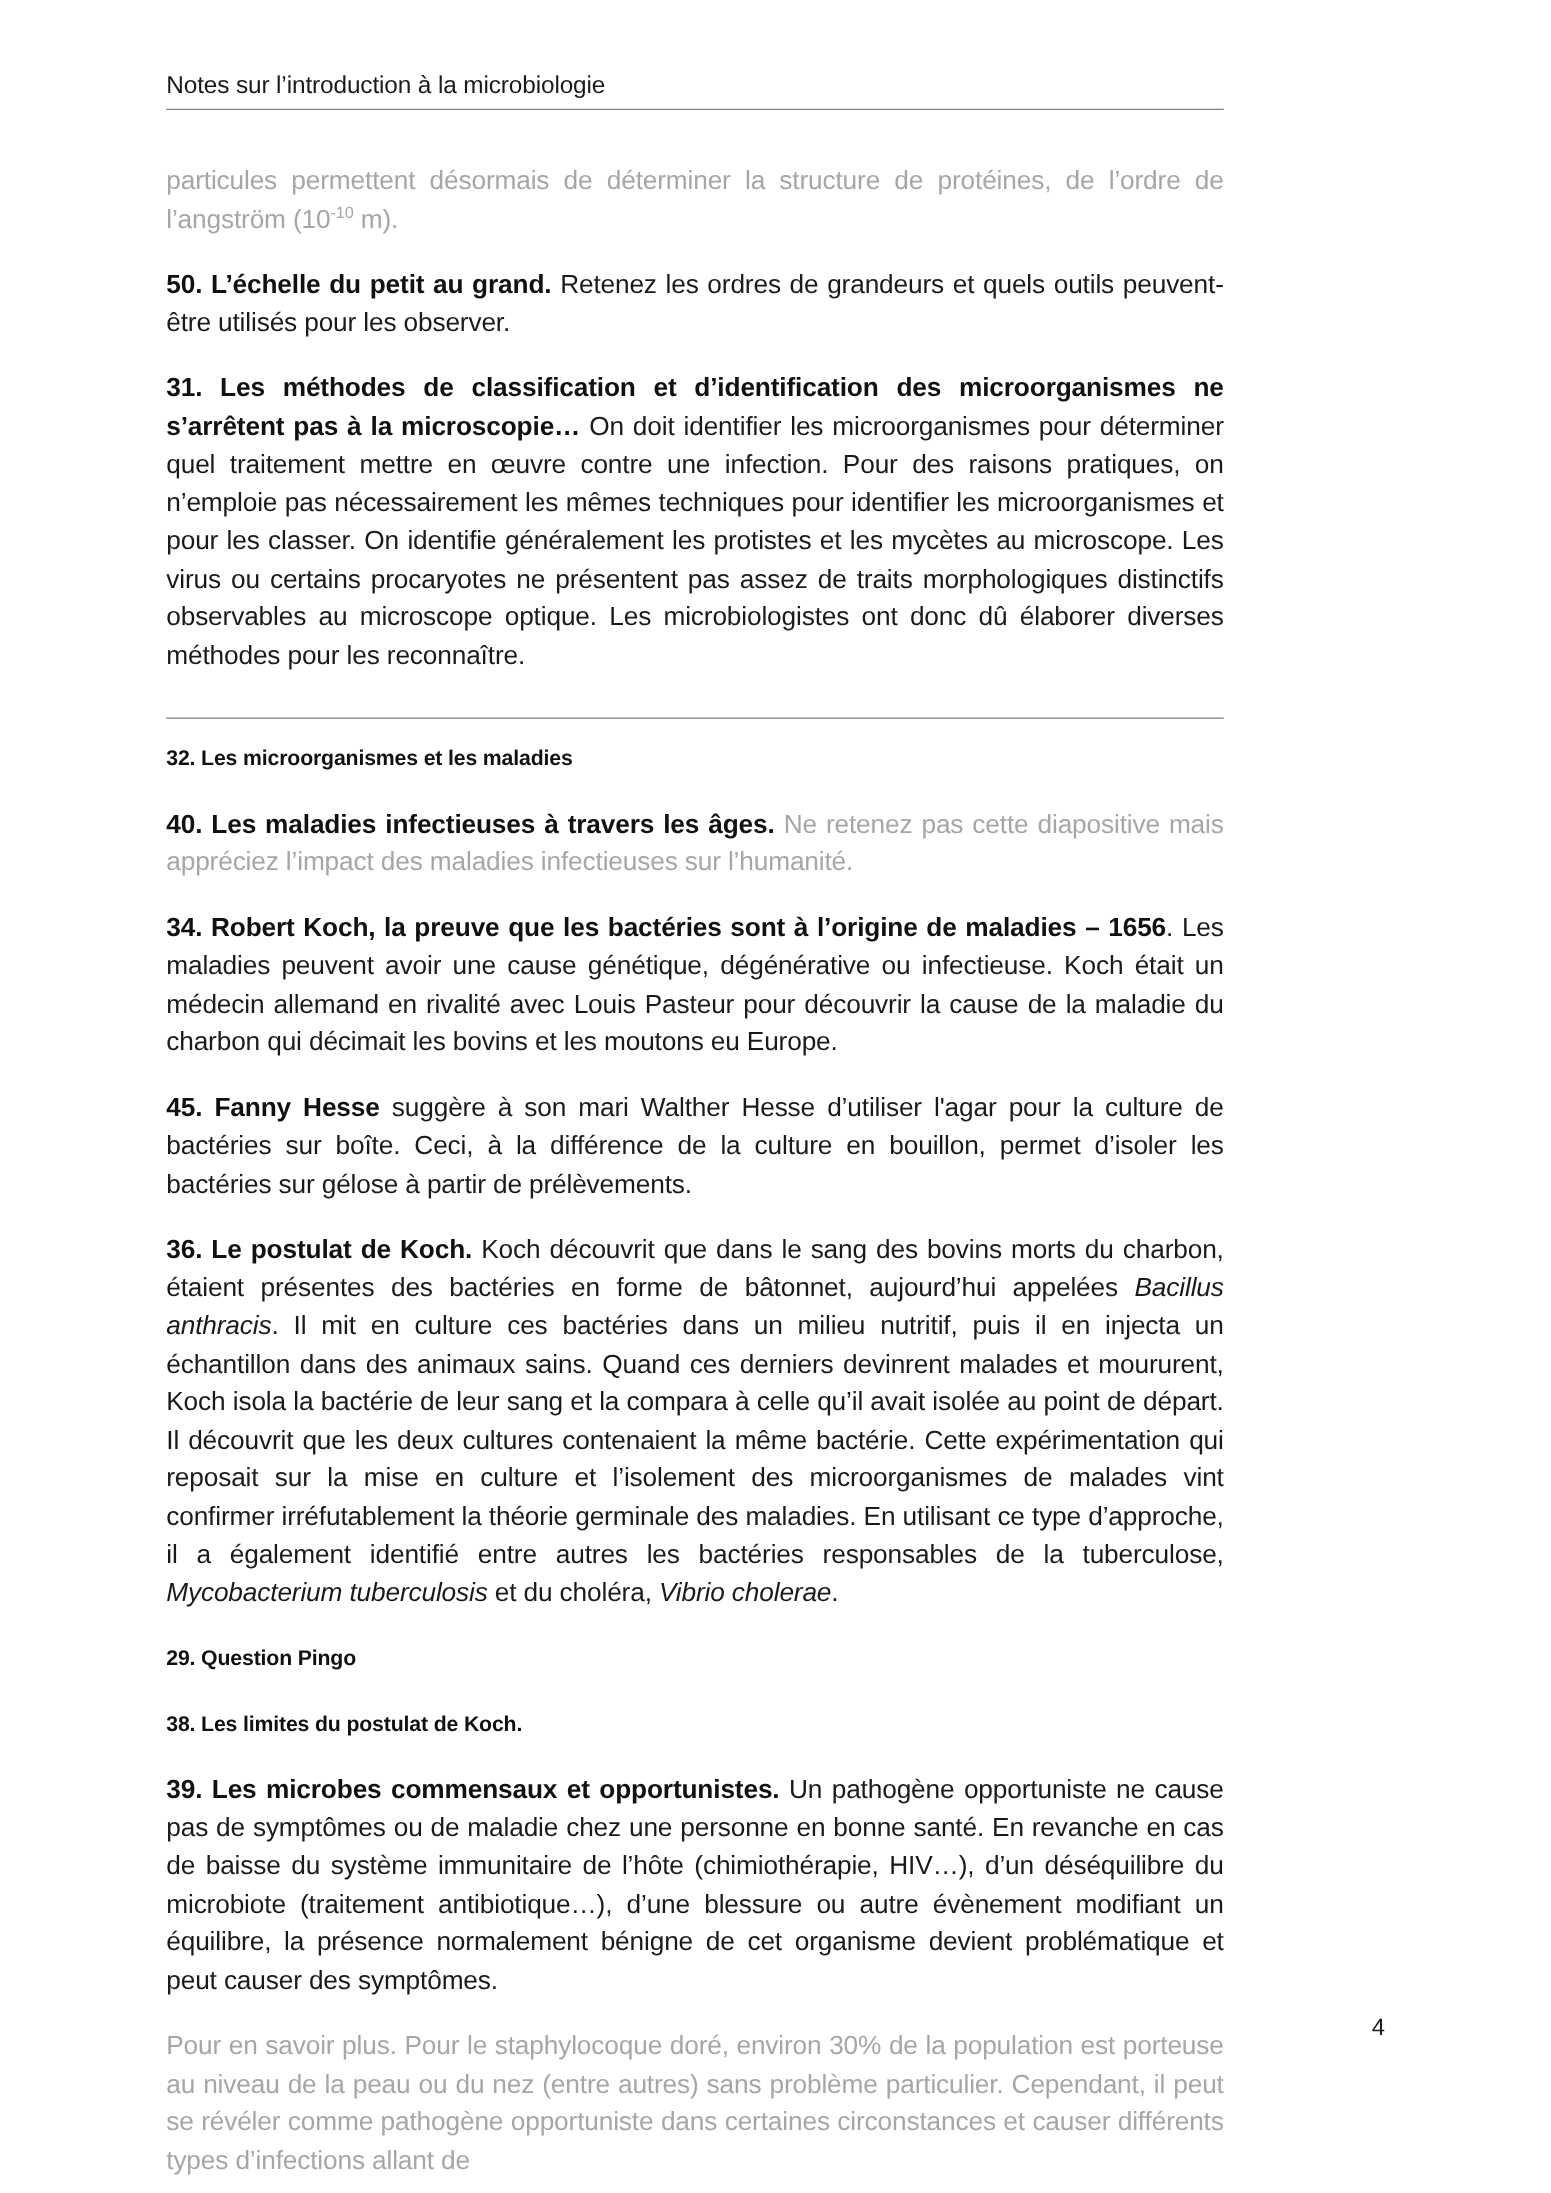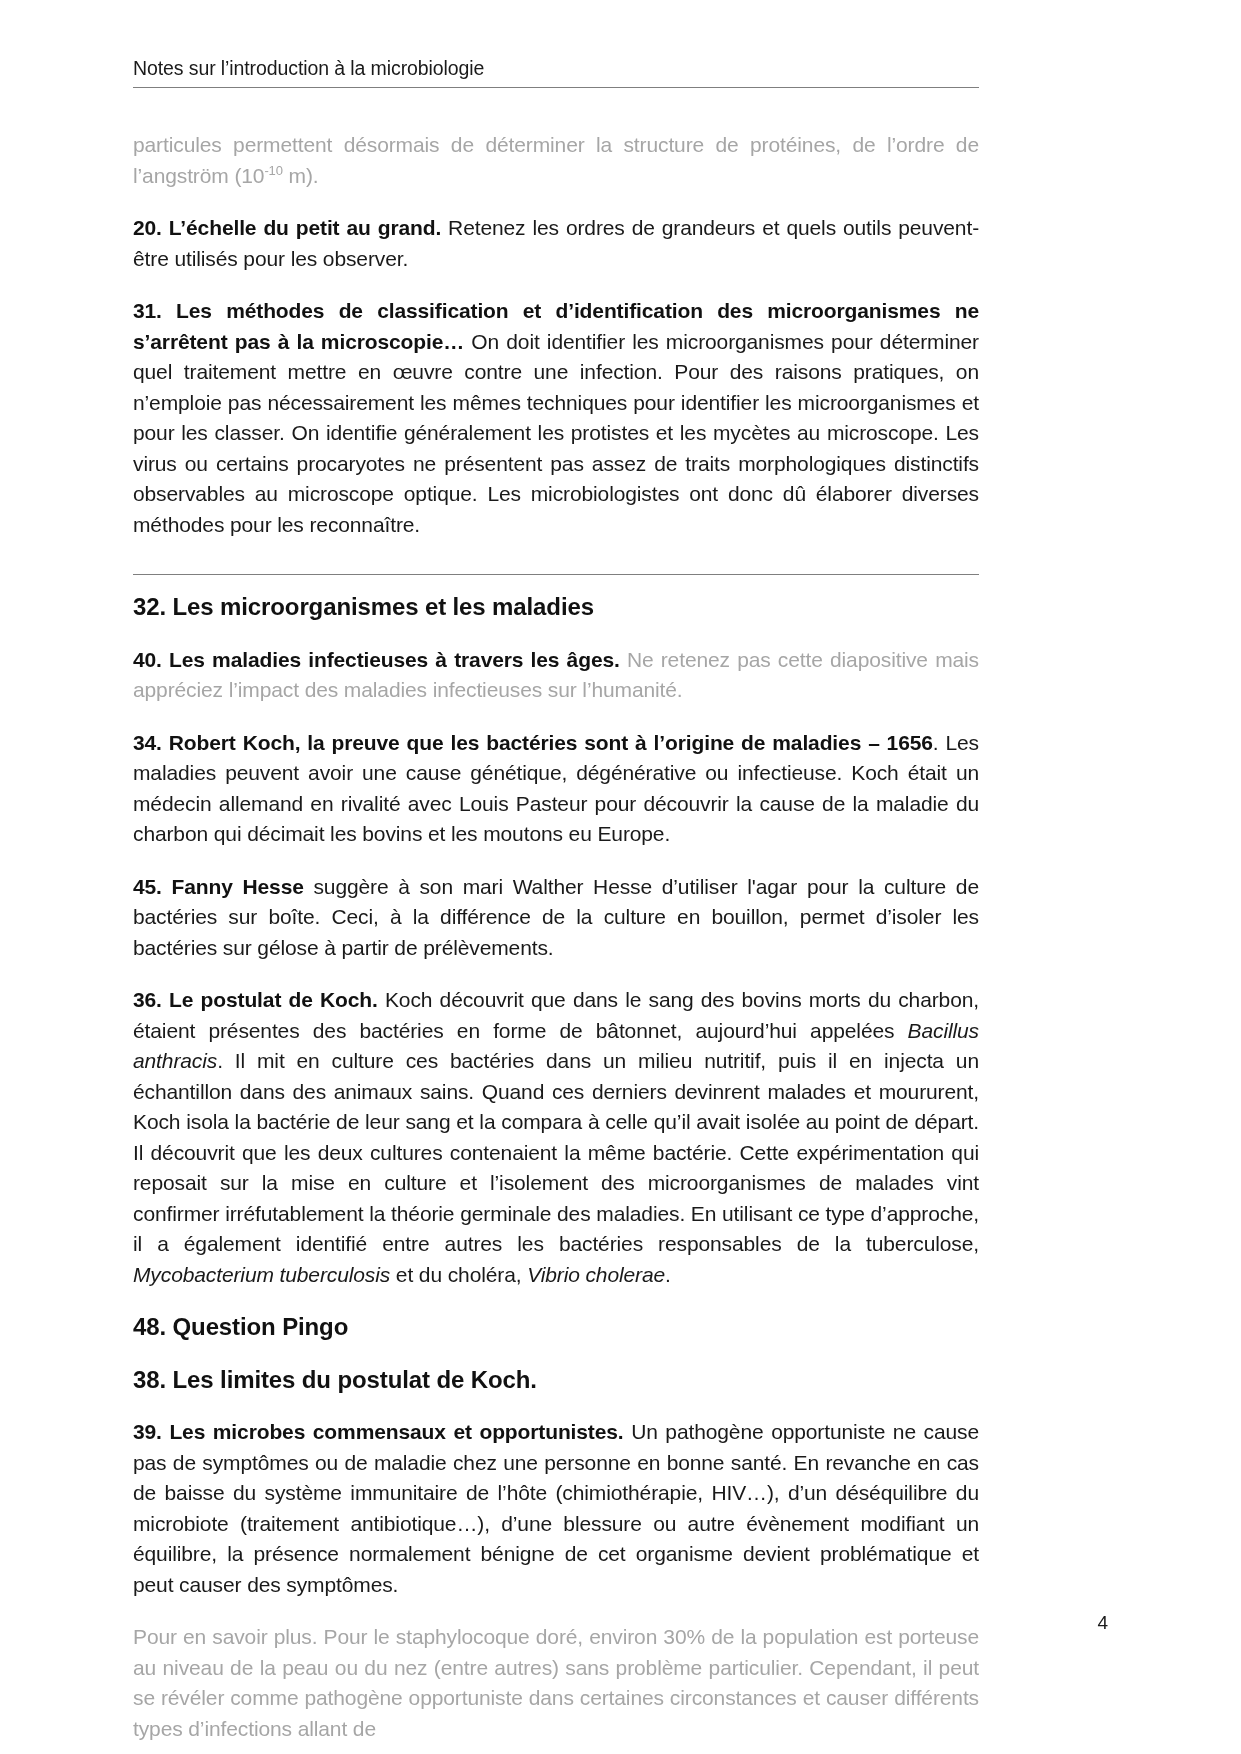--- a/index.html
+++ b/index.html
@@ -80,21 +80,21 @@
     background: #7f7f7f;
     width: 100%;
     margin: 0 0 17px 0;
   }
   .rule-spacer {
     height: 12px;
   }
   
   p.heading-only {
     margin: 0 0 22px 0;
-    font-size: 24px;
+    font-size: 17px;
     line-height: 30.5px;
     color: #111111;
     font-weight: bold;
     text-align: left;
     letter-spacing: -0.12px;
   }
   
   .page-number {
     position: absolute;
     right: 133px;
@@ -114,21 +114,21 @@
     <div class="header-rule"></div>
   </div>
 
   <div class="content">
 
     <p class="para muted">
       <span>particules permettent désormais de déterminer la structure de protéines, de l’ordre de l’angström (10</span><sup>-10</sup><span> m).</span>
     </p>
 
     <p class="para">
-      <span class="bold">20. L’échelle du petit au grand.</span><span> Retenez les ordres de grandeurs et quels outils peuvent-être utilisés pour les observer.</span>
+      <span class="bold">50. L’échelle du petit au grand.</span><span> Retenez les ordres de grandeurs et quels outils peuvent-être utilisés pour les observer.</span>
     </p>
 
     <p class="para">
       <span class="bold">31. Les méthodes de classification et d’identification des microorganismes ne s’arrêtent pas à la microscopie…</span><span> On doit identifier les microorganismes pour déterminer quel traitement mettre en œuvre contre une infection. Pour des raisons pratiques, on n’emploie pas nécessairement les mêmes techniques pour identifier les microorganismes et pour les classer. On identifie généralement les protistes et les mycètes au microscope. Les virus ou certains procaryotes ne présentent pas assez de traits morphologiques distinctifs observables au microscope optique. Les microbiologistes ont donc dû élaborer diverses méthodes pour les reconnaître.</span>
     </p>
 
     <div class="rule-spacer"></div>
     <div class="section-rule"></div>
 
     <p class="heading-only">32. Les microorganismes et les maladies</p>
@@ -142,21 +142,21 @@
     </p>
 
     <p class="para">
       <span class="bold">45. Fanny Hesse</span><span> suggère à son mari Walther Hesse d’utiliser l'agar pour la culture de bactéries sur boîte. Ceci, à la différence de la culture en bouillon, permet d’isoler les bactéries sur gélose à partir de prélèvements.</span>
     </p>
 
     <p class="para">
       <span class="bold">36. Le postulat de Koch.</span><span> Koch découvrit que dans le sang des bovins morts du charbon, étaient présentes des bactéries en forme de bâtonnet, aujourd’hui appelées </span><span class="ital">Bacillus anthracis</span><span>. Il mit en culture ces bactéries dans un milieu nutritif, puis il en injecta un échantillon dans des animaux sains. Quand ces derniers devinrent malades et moururent, Koch isola la bactérie de leur sang et la compara à celle qu’il avait isolée au point de départ. Il découvrit que les deux cultures contenaient la même bactérie. Cette expérimentation qui reposait sur la mise en culture et l’isolement des microorganismes de malades vint confirmer irréfutablement la théorie germinale des maladies. En utilisant ce type d’approche, il a également identifié entre autres les bactéries responsables de la tuberculose, </span><span class="ital">Mycobacterium tuberculosis</span><span> et du choléra, </span><span class="ital">Vibrio cholerae</span><span>.</span>
     </p>
 
-    <p class="heading-only">48. Question Pingo</p>
+    <p class="heading-only">29. Question Pingo</p>
 
     <p class="heading-only">38. Les limites du postulat de Koch.</p>
 
     <p class="para">
       <span class="bold">39. Les microbes commensaux et opportunistes.</span><span> Un pathogène opportuniste ne cause pas de symptômes ou de maladie chez une personne en bonne santé. En revanche en cas de baisse du système immunitaire de l’hôte (chimiothérapie, HIV…), d’un déséquilibre du microbiote (traitement antibiotique…), d’une blessure ou autre évènement modifiant un équilibre, la présence normalement bénigne de cet organisme devient problématique et peut causer des symptômes.</span>
     </p>
 
     <p class="para muted" style="margin-top:14px;">Pour en savoir plus. Pour le staphylocoque doré, environ 30% de la population est porteuse au niveau de la peau ou du nez (entre autres) sans problème particulier. Cependant, il peut se révéler comme pathogène opportuniste dans certaines circonstances et causer différents types d’infections allant de</p>
 
   </div>

